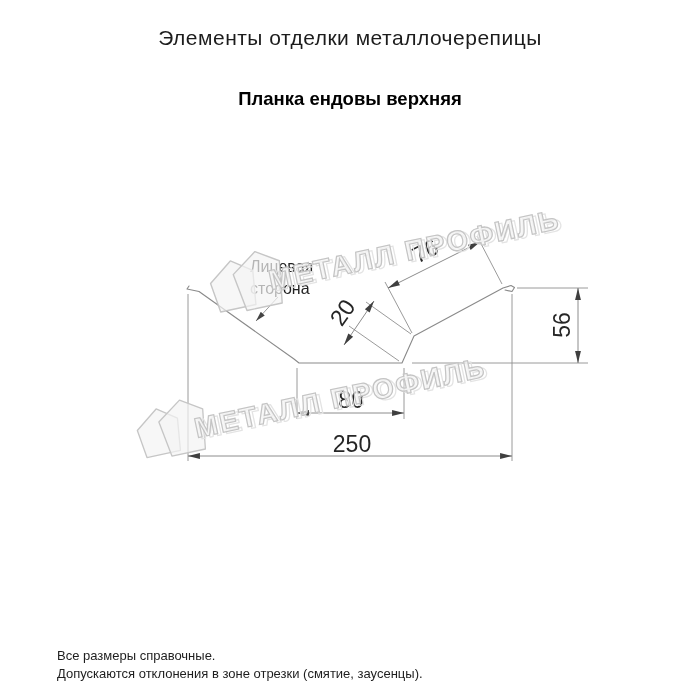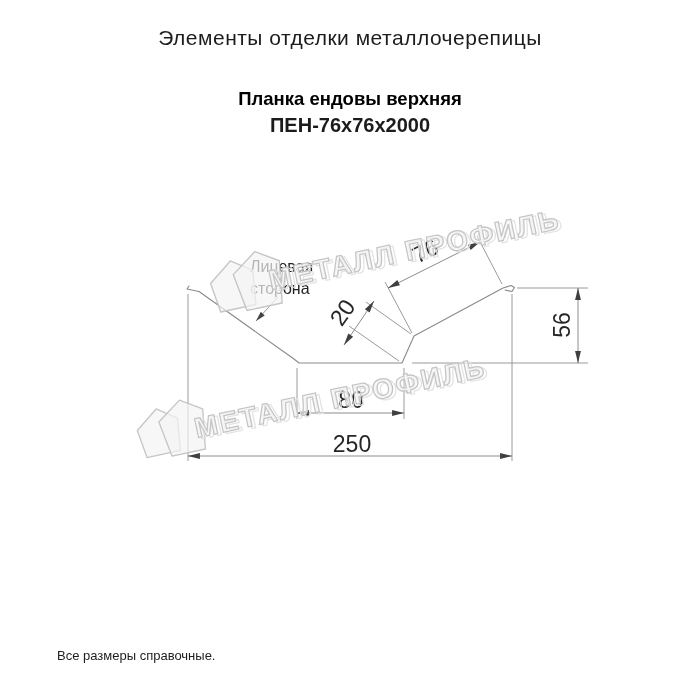--- a/index.html
+++ b/index.html
@@ -25,21 +25,20 @@
       fill:none;stroke:#e3e3e3;stroke-width:1.2;}
   .wmlogo{fill:#f4f4f4;fill-opacity:0.7;stroke:#c6c6c6;stroke-width:1.4;stroke-linejoin:round;}
 </style>
 </head>
 <body>
 
 <div class="page">
 
   <div class="hdr-title">Элементы отделки металлочерепицы</div>
   <div class="hdr-sub1">Планка ендовы верхняя</div>
-  <div class="hdr-sub2">ПЕН-76х76х2000</div>
 
   <svg width="700" height="700" viewBox="0 0 700 700">
     <defs>
       <marker id="dimArrow" viewBox="0 0 12 8" refX="11.5" refY="4" markerWidth="13" markerHeight="9" orient="auto-start-reverse" markerUnits="userSpaceOnUse">
         <path d="M0.5,1.3 L11.5,4 L0.5,6.7 Z" fill="#3f3f3f"></path>
       </marker>
       <marker id="leadArrow" viewBox="0 0 11 7" refX="10" refY="3.5" markerWidth="11" markerHeight="7" orient="auto" markerUnits="userSpaceOnUse">
         <path d="M0,0.8 L10,3.5 L0,6.2 Z" fill="#444444"></path>
       </marker>
     </defs>
@@ -87,13 +86,14 @@
       <g transform="translate(133,410) rotate(-12) scale(0.95)">
         <path class="wmlogo" d="M4,52 L0,22 L24,4 L44,18 L40,52 Z"></path>
         <path class="wmlogo" d="M30,56 L24,18 L50,0 L72,14 L66,56 Z"></path>
       </g>
       <text class="wmshadow" x="199" y="440" letter-spacing="2" transform="rotate(-12 196 434)">МЕТАЛЛ ПРОФИЛЬ</text>
       <text class="wm" x="196" y="438" letter-spacing="2" transform="rotate(-12 196 434)">МЕТАЛЛ ПРОФИЛЬ</text>
     </g>
   </svg>
 
   <div class="ftr ftr1">Все размеры справочные.</div>
+  <div class="ftr ftr2">Допускаются отклонения в зоне отрезки (смятие, заусенцы).</div>
 </div>
 
 </body></html>

